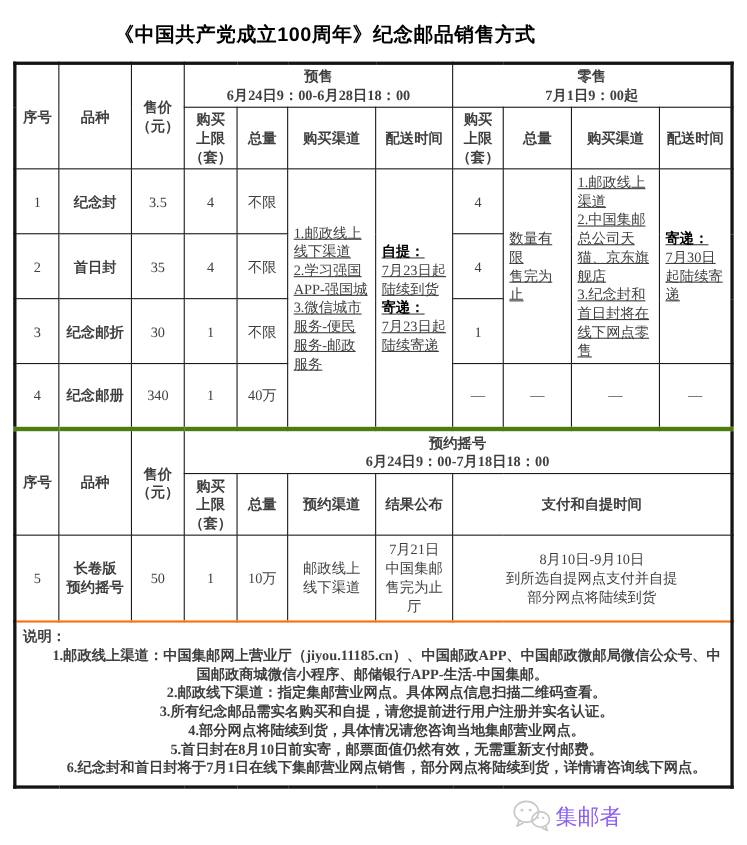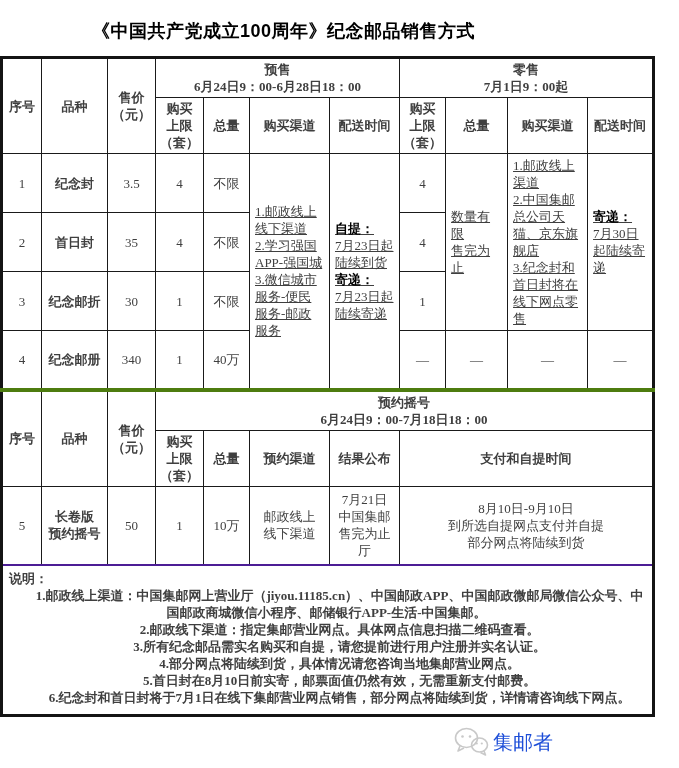--- a/index.html
+++ b/index.html
@@ -3,21 +3,21 @@
 <meta charset="utf-8">
 <style>
   * { box-sizing: border-box; margin: 0; padding: 0; }
   html, body {
     width: 679px; height: 768px;
     background: #ffffff;
     font-family: "Liberation Sans", sans-serif;
     color: #111;
     overflow: hidden;
   }
-  .page { position: relative; width: 567px; height: 768px; }
+  .page { position: relative; width: 567px; height: 768px; margin-left: 12px; }
 
   .title {
     text-align: center;
     font-size: 18px;
     font-weight: 700;
     color: #000;
     padding-top: 19px;
     padding-bottom: 13px;
     letter-spacing: 0.5px;
     font-family: "Liberation Sans", sans-serif;
@@ -51,21 +51,21 @@
   .pre { white-space: pre-line; }
   .left { text-align: left !important; padding: 3px 5px !important; text-decoration: underline; }
   .name { font-weight: 700; color: #141414; }
   .blabel { font-weight: 700; color: #000; font-family: "Liberation Sans", sans-serif; }
   tr.h1 td { height: 36px; }
   tr.h2 td { height: 48px; }
   tr.datarow td { height: 59px; }
   tr.h1b td { height: 38px; border-top: 4px solid #4d7c0f; }
   tr.h2b td { height: 56px; }
   tr.row5 td { height: 79px; }
-  tr.notesrow td { border-top: 2px solid #4c1d95; }
+  tr.notesrow td { border-top: 2px solid #f97316; }
 
   .grouptime { font-weight: 700; }
 
   .notes-cell {
     text-align: left !important;
     vertical-align: top !important;
     padding: 4px 8px 6px 6px !important;
     font-family: "Liberation Sans", sans-serif;
     font-weight: 700;
     color: #0d0d0d;
@@ -75,21 +75,21 @@
   }
   .note-item { text-indent: 2em; text-align: center; }
 
   .watermark {
     position: absolute;
     right: 14px;
     top: 726px;
     display: flex;
     align-items: center;
     gap: 4px;
-    color: #1d4ed8;
+    color: #8b5cf6;
     font-size: 20px;
     font-family: "Liberation Sans", sans-serif;
   }
 </style>
 </head>
 <body>
 
 <div class="page">
 
   <div class="title">《中国共产党成立100周年》纪念邮品销售方式</div>

